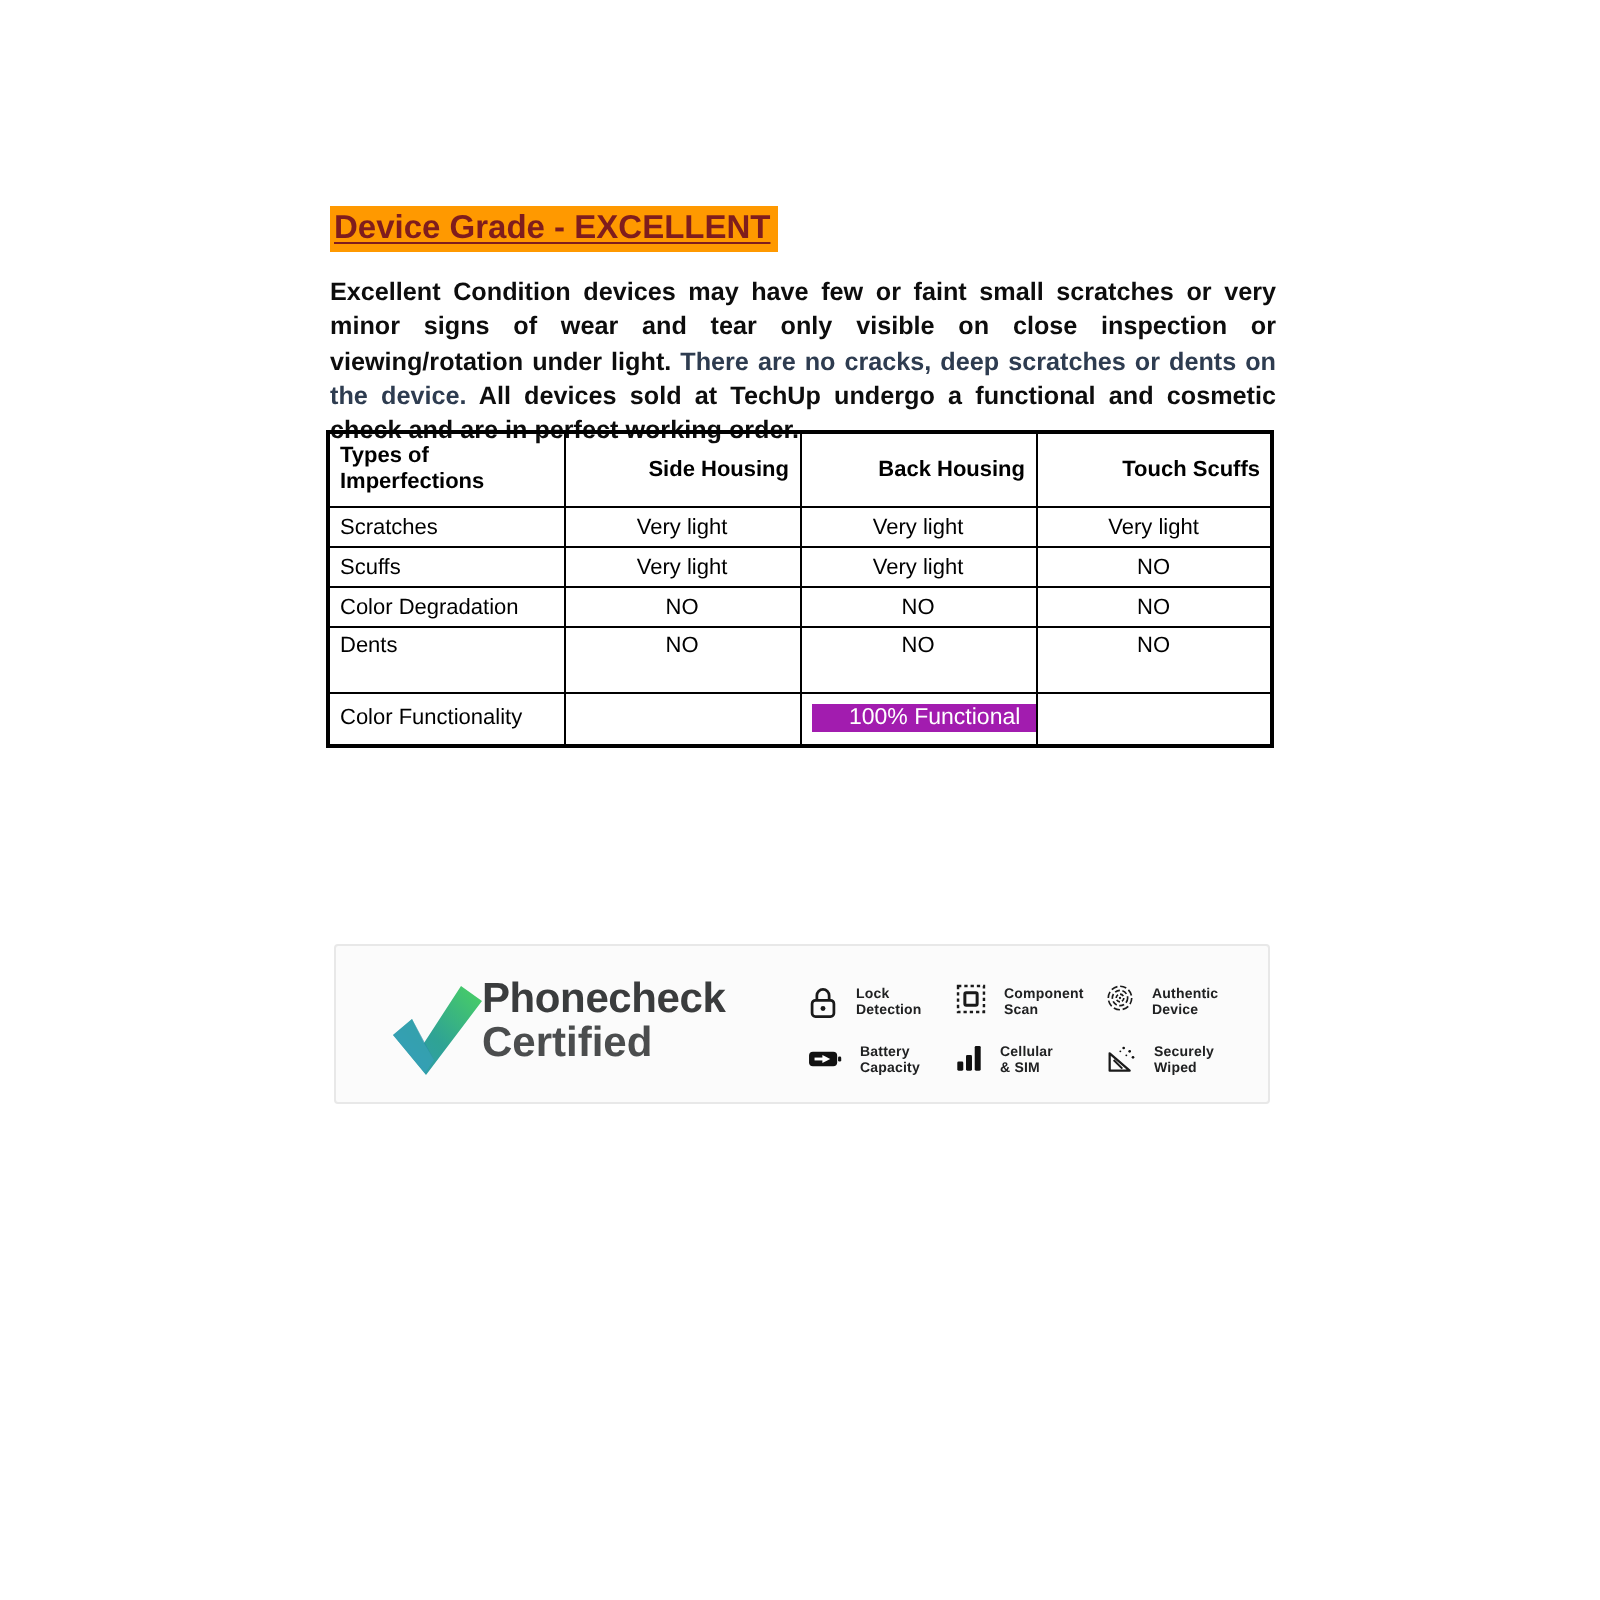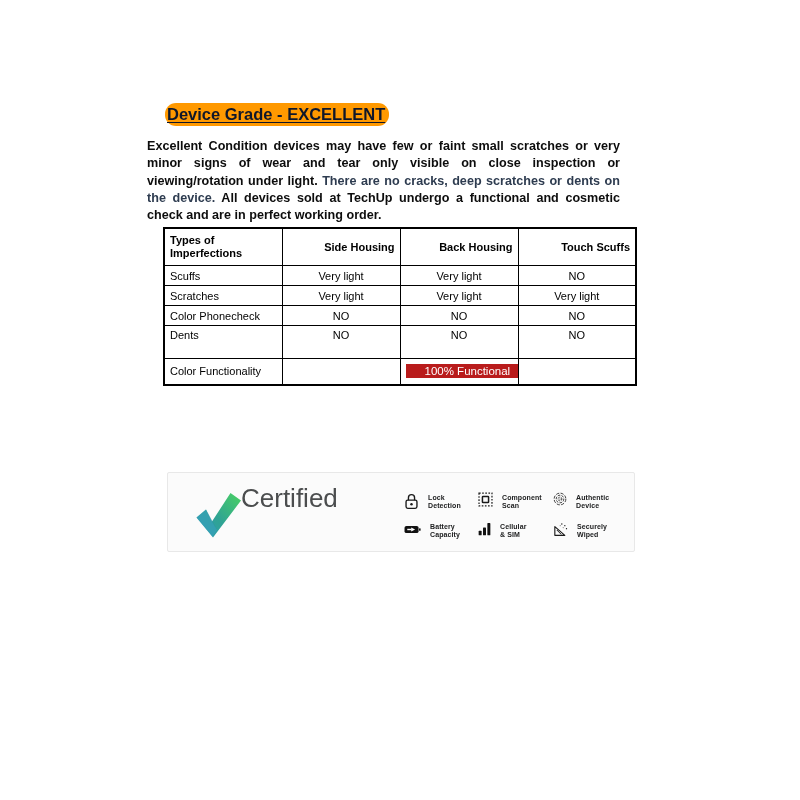--- a/index.html
+++ b/index.html
@@ -4,75 +4,75 @@
 <style>
   html, body { margin:0; padding:0; }
   body {
     width:800px; height:800px; background:#ffffff; position:relative;
     font-family:"Liberation Sans", sans-serif; overflow:hidden;
   }
 
   
   .title {
     position:absolute; left:165px; top:103px;
-    background:#ff9900; color:#0f172a;
+    background:#ff9900; color:#7f1d1d;
     font-weight:bold; font-size:16.5px; line-height:20px;
     padding:1px 4px 2px 2px;
-    text-decoration:underline; text-underline-offset:2px;border-radius:11px;
+    text-decoration:underline; text-underline-offset:2px;
   }
 
   
   .desc {
-    position:absolute; left:147px; top:138px; width:473px; margin:0;
+    position:absolute; left:165px; top:138px; width:473px; margin:0;
     font-size:12.6px; font-weight:bold; line-height:17.3px;
     text-align:justify; color:#0d0d0d;
   }
   .desc .slate { color:#2e3c50; }
 
   
   table.grade {
-    position:absolute; left:163px; top:227px; width:474px;
+    position:absolute; left:163px; top:215px; width:474px;
     border-collapse:collapse; table-layout:fixed;
     font-size:11px; color:#000;
     border:2px solid #000;
   }
   table.grade th, table.grade td {
     border:1px solid #000; padding:2px 5px; overflow:hidden;
   }
   table.grade th {
     font-weight:bold; text-align:right; vertical-align:middle;
     height:32px; line-height:13px;
   }
   table.grade th.first { text-align:left; }
   table.grade td { text-align:center; vertical-align:middle; }
   table.grade td.lbl { text-align:left; }
   tr.r-sm  { height:20px; }
   tr.r-tall { height:33px; }
   tr.r-tall td { vertical-align:top; padding-top:3px; }
   tr.r-func { height:26px; }
   .hl {
-    background:#b91c1c; color:#ffffff; padding:1px 19px; font-size:11.5px;
+    background:#a21caf; color:#ffffff; padding:1px 19px; font-size:11.5px;
     white-space:nowrap;
     text-align:right;
   }
 
   
   .card {
     position:absolute; left:167px; top:472px; width:468px; height:80px;
     background:#fbfbfb; border:1px solid #e8e8e8; border-radius:2px;
     box-sizing:border-box;
   }
   .logo-check { position:absolute; left:21px; top:17px; }
   .brand { position:absolute; left:73px; top:15px; }
   .brand-name {
     font-size:21px; font-weight:bold; color:#3a3c3d; line-height:23px;
     letter-spacing:-0.2px;
   }
   .brand-sub {
-    font-size:26px; font-weight:400; color:#4b4d4e; line-height:21px;
+    font-size:21px; font-weight:700; color:#4b4d4e; line-height:21px;
   }
 
   .features {
     position:absolute; left:236px; top:19px;
     display:grid; grid-template-columns:74px 75px 78px; row-gap:7px;
   }
   .feature { display:flex; gap:9px; align-items:flex-start; height:22px; }
   .ficon { flex:0 0 auto; display:block; }
   .flabel {
     font-size:7px; font-weight:bold; color:#202122; line-height:8px;
@@ -88,33 +88,33 @@
 
 <table class="grade">
   <tbody>
       <tr>
     <th class="first">Types of Imperfections</th>
     <th>Side Housing</th>
     <th>Back Housing</th>
     <th>Touch Scuffs</th>
   </tr>
   <tr class="r-sm">
+    <td class="lbl">Scratches</td>
+    <td>Very light</td>
+    <td>Very light</td>
+    <td>Very light</td>
+  </tr>
+  <tr class="r-sm">
     <td class="lbl">Scuffs</td>
     <td>Very light</td>
     <td>Very light</td>
     <td>NO</td>
   </tr>
   <tr class="r-sm">
-    <td class="lbl">Scratches</td>
-    <td>Very light</td>
-    <td>Very light</td>
-    <td>Very light</td>
-  </tr>
-  <tr class="r-sm">
-    <td class="lbl">Color Phonecheck</td>
+    <td class="lbl">Color Degradation</td>
     <td>NO</td>
     <td>NO</td>
     <td>NO</td>
   </tr>
   <tr class="r-tall">
     <td class="lbl">Dents</td>
     <td>NO</td>
     <td>NO</td>
     <td>NO</td>
   </tr>
@@ -136,20 +136,21 @@
         <stop offset="0.45" stop-color="#2fa394"></stop>
         <stop offset="1" stop-color="#4ad162"></stop>
       </linearGradient>
     </defs>
     <polygon points="7.5,27.5 17,19.5 23,31.5 41.5,3 52,10.5 24,47.5" fill="url(#pcgrad)"></polygon>
     <polygon points="7.5,27.5 17,19.5 28,40 23.5,46.5" fill="#3aa0c2" opacity="0.5"></polygon>
     <polygon points="17,19.5 23,31.5 28,40" fill="#1f7e93" opacity="0.45"></polygon>
   </svg>
 
   <div class="brand">
+    <div class="brand-name">Phonecheck</div>
     <div class="brand-sub">Certified</div>
   </div>
 
   <div class="features">
 
     <div class="feature">
       <svg class="ficon" width="15" height="19" viewBox="0 0 22 26">
         <path d="M6.5 11 V7.5 a4.5 4.5 0 0 1 9 0 V11" fill="none" stroke="#1a1a1a" stroke-width="2"></path>
         <rect x="3" y="11" width="16" height="12" rx="2.5" fill="none" stroke="#1a1a1a" stroke-width="2"></rect>
         <circle cx="11" cy="17" r="1.8" fill="#1a1a1a"></circle>

